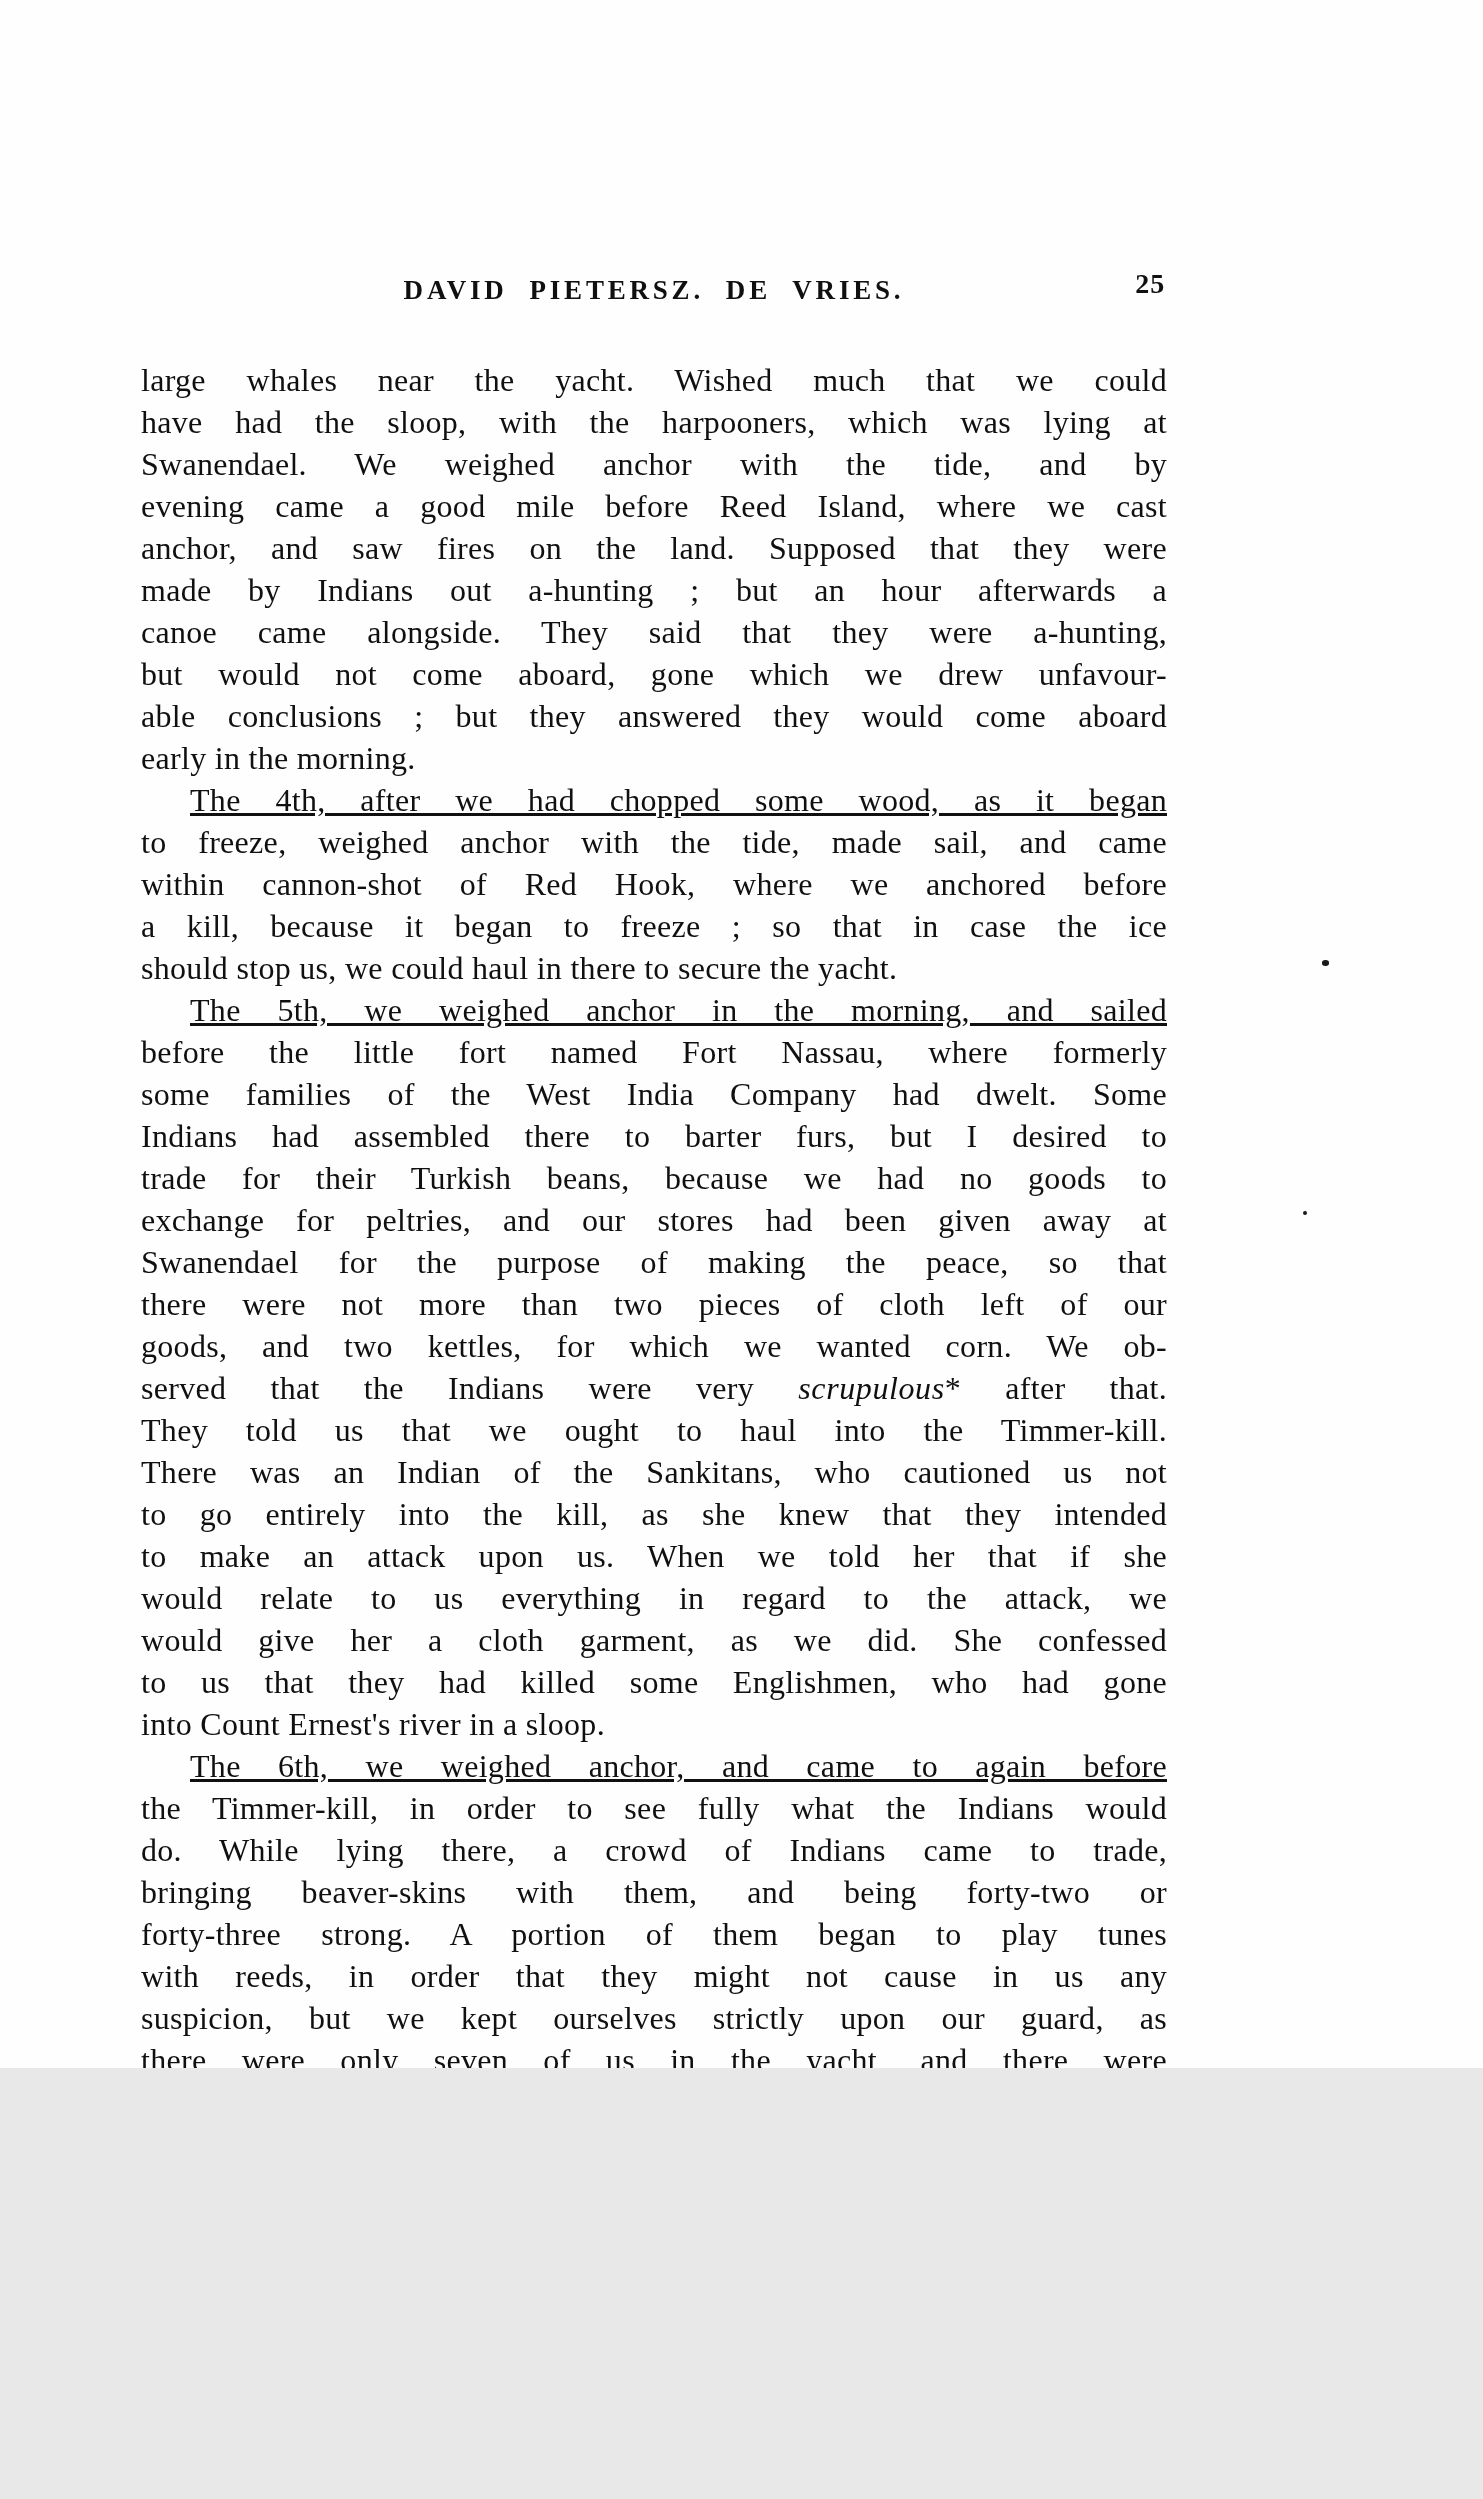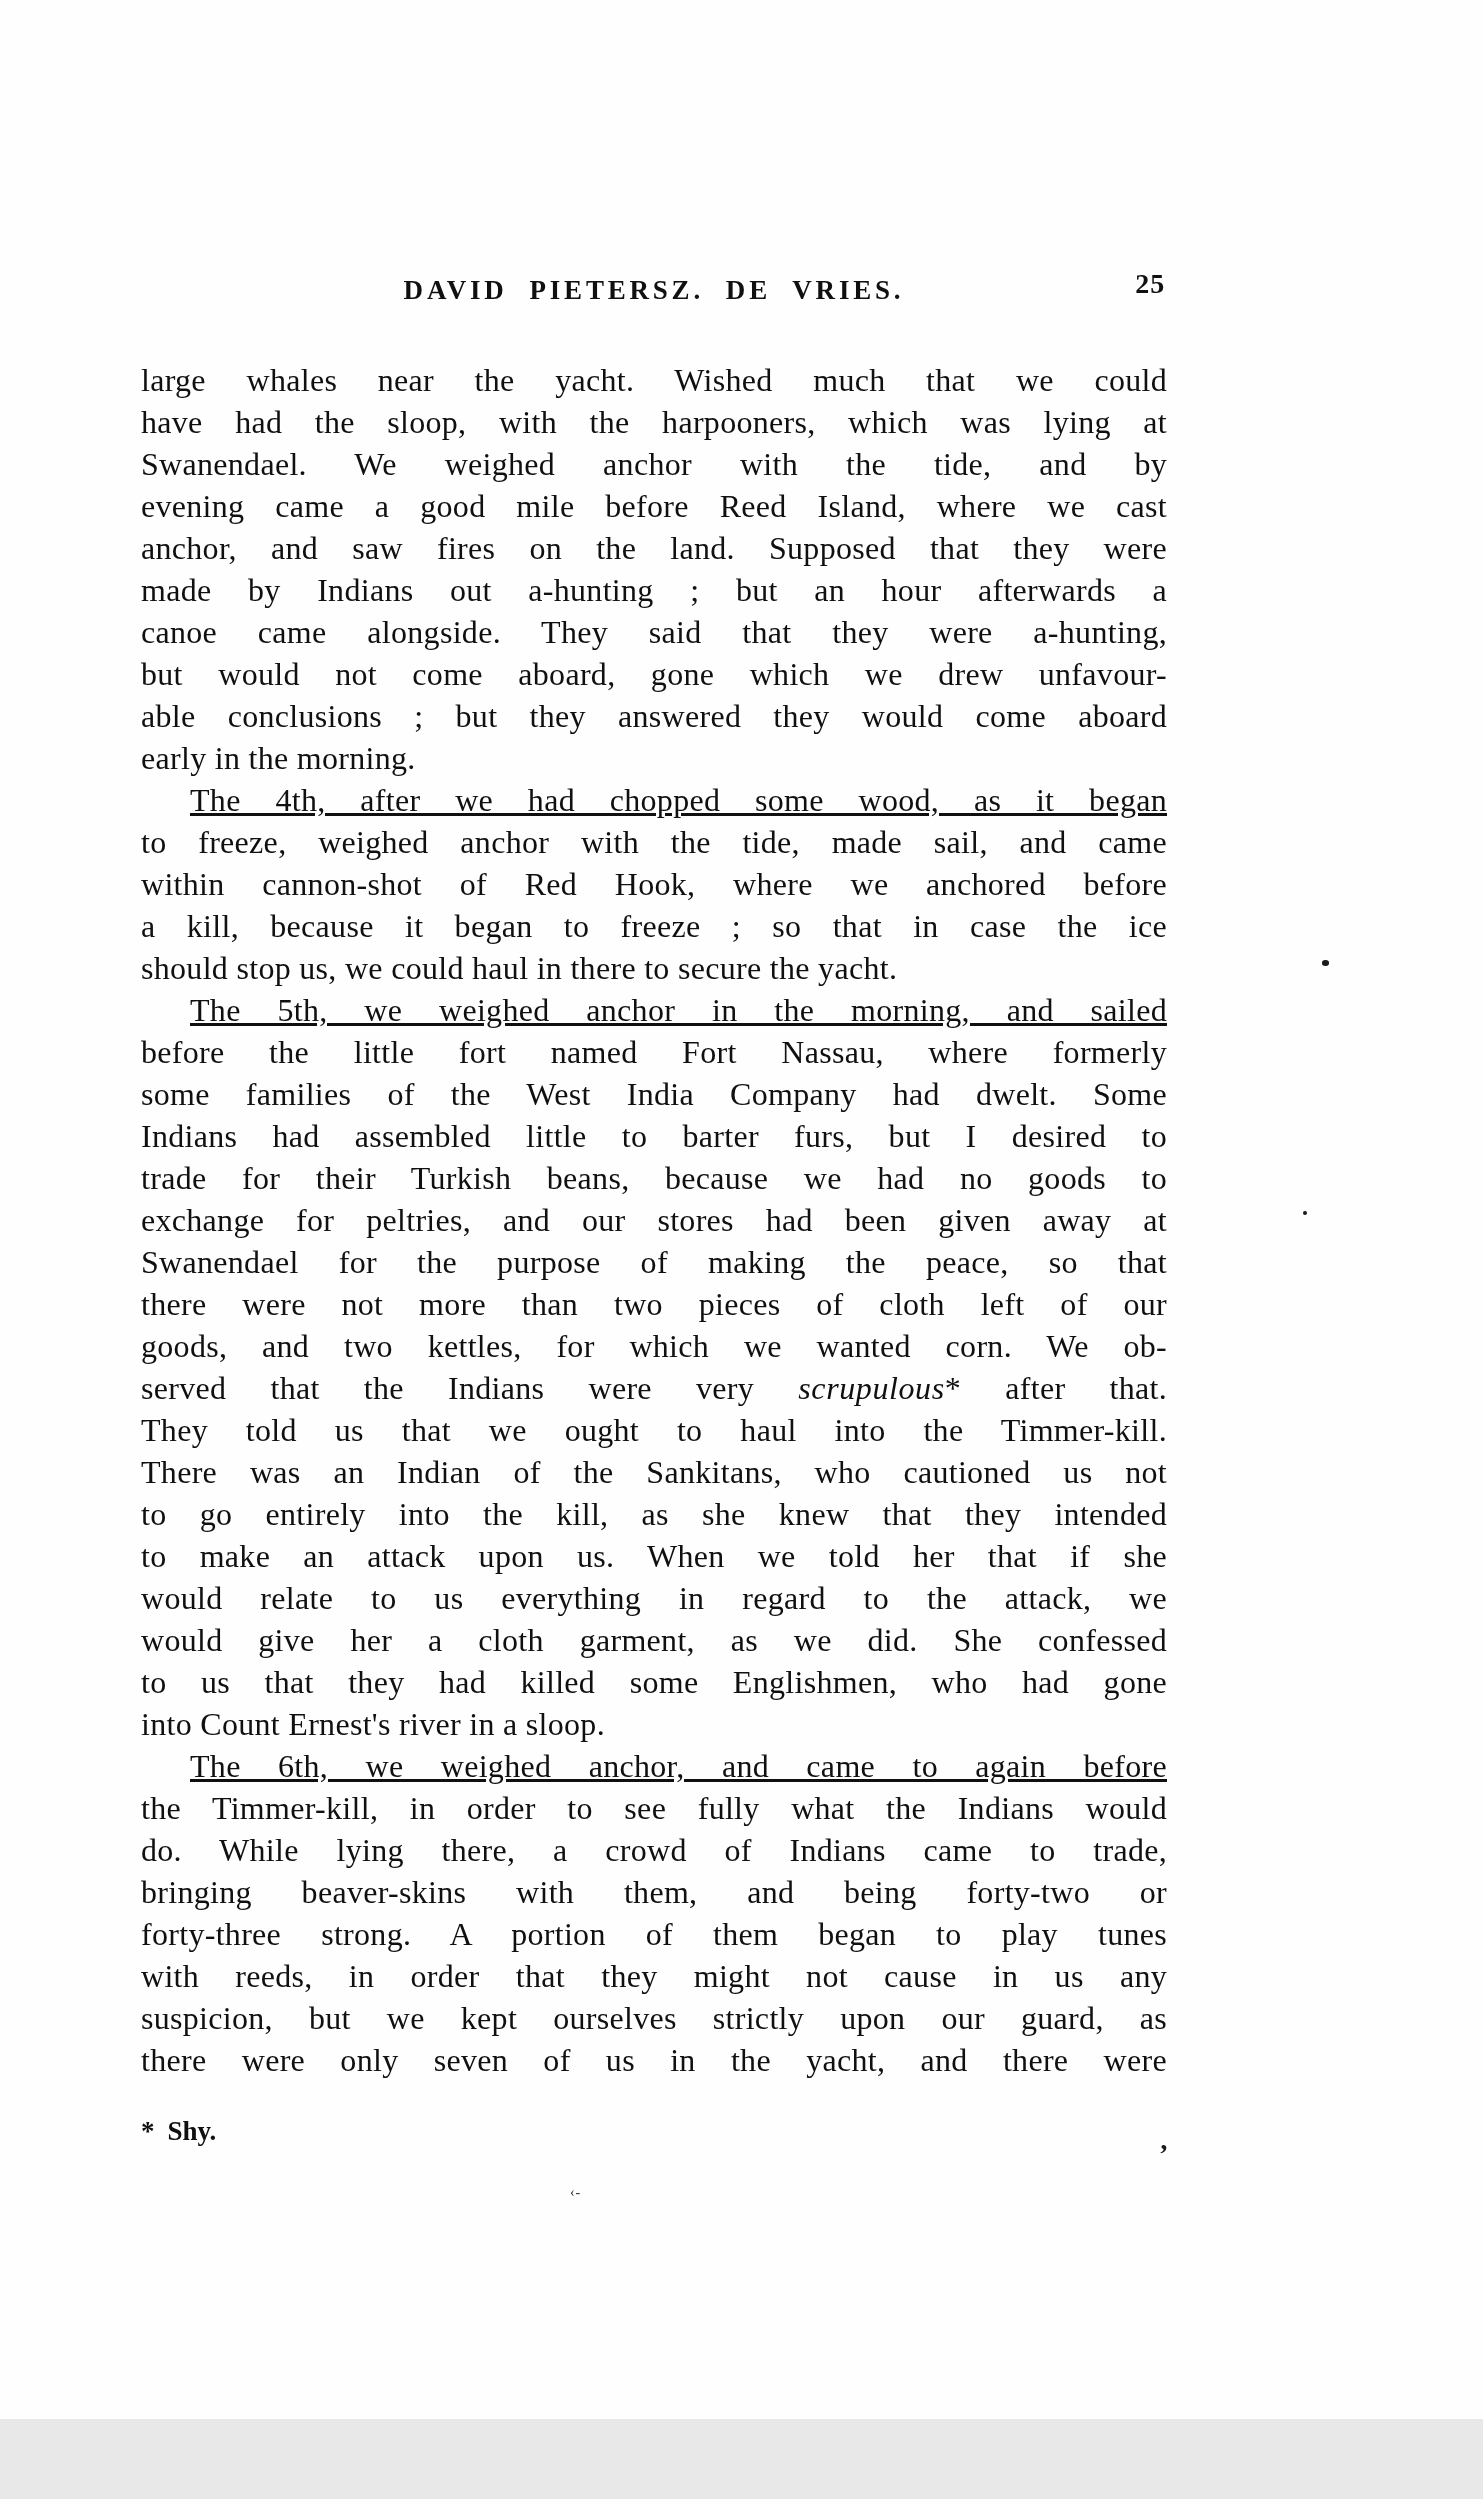--- a/index.html
+++ b/index.html
@@ -3,21 +3,21 @@
 <meta charset="utf-8">
 <style>
   html, body {
     margin: 0;
     padding: 0;
     background: #e8e8e8;
   }
   .page {
     position: relative;
     width: 1483px;
-    height: 2419px;
+    height: 2068px;
     margin: 0 auto;
     background: var(--paper, #fefefe);
     color: var(--ink, #111111);
     font-family: "Liberation Serif", "DejaVu Serif", serif;
     overflow: hidden;
   }
 
   
   .running-head {
     position: absolute;
@@ -128,21 +128,21 @@
         <div class="line indent">The 4th, after we had chopped some wood, as it began</div>
         <div class="line">to freeze, weighed anchor with the tide, made sail, and came</div>
         <div class="line">within cannon-shot of Red Hook, where we anchored before</div>
         <div class="line">a kill, because it began to freeze ; so that in case the ice</div>
         <div class="line lastline">should stop us, we could haul in there to secure the yacht.</div>
       </div>
       <div class="paragraph">
         <div class="line indent">The 5th, we weighed anchor in the morning, and sailed</div>
         <div class="line">before the little fort named Fort Nassau, where formerly</div>
         <div class="line">some families of the West India Company had dwelt. Some</div>
-        <div class="line">Indians had assembled little to barter furs, but I desired to</div>
+        <div class="line">Indians had assembled there to barter furs, but I desired to</div>
         <div class="line">trade for their Turkish beans, because we had no goods to</div>
         <div class="line">exchange for peltries, and our stores had been given away at</div>
         <div class="line">Swanendael for the purpose of making the peace, so that</div>
         <div class="line">there were not more than two pieces of cloth left of our</div>
         <div class="line">goods, and two kettles, for which we wanted corn. We ob-</div>
         <div class="line">served that the Indians were very <i>scrupulous</i>* after that.</div>
         <div class="line">They told us that we ought to haul into the Timmer-kill.</div>
         <div class="line">There was an Indian of the Sankitans, who cautioned us not</div>
         <div class="line">to go entirely into the kill, as she knew that they intended</div>
         <div class="line">to make an attack upon us. When we told her that if she</div>

